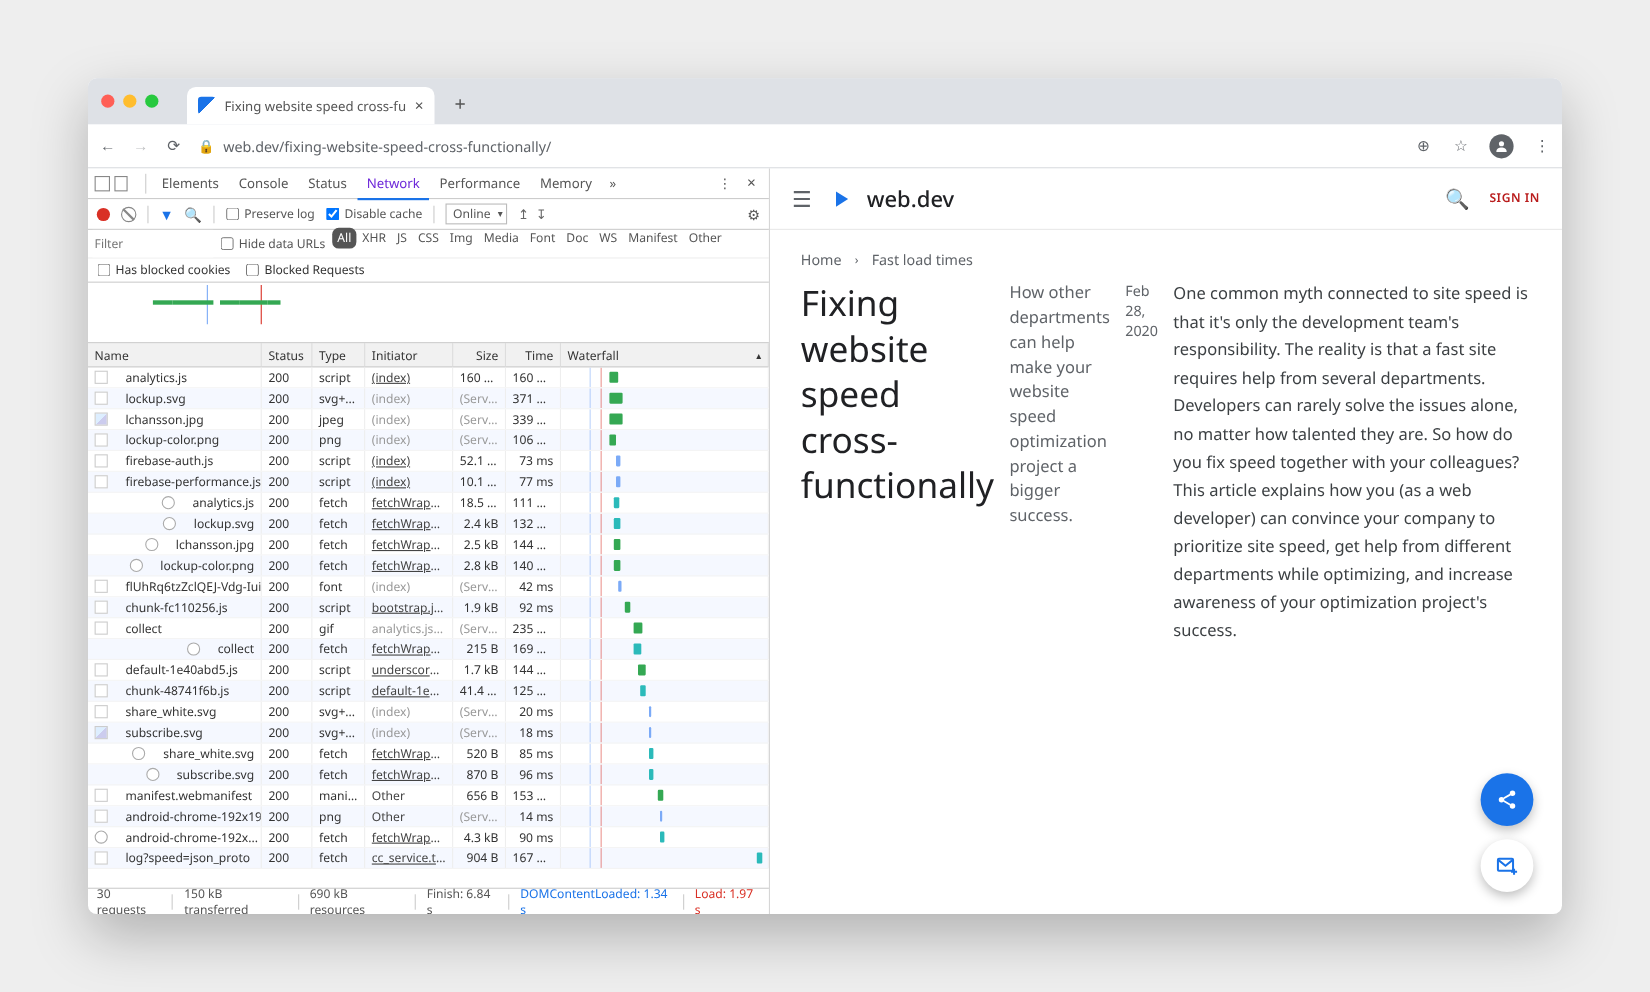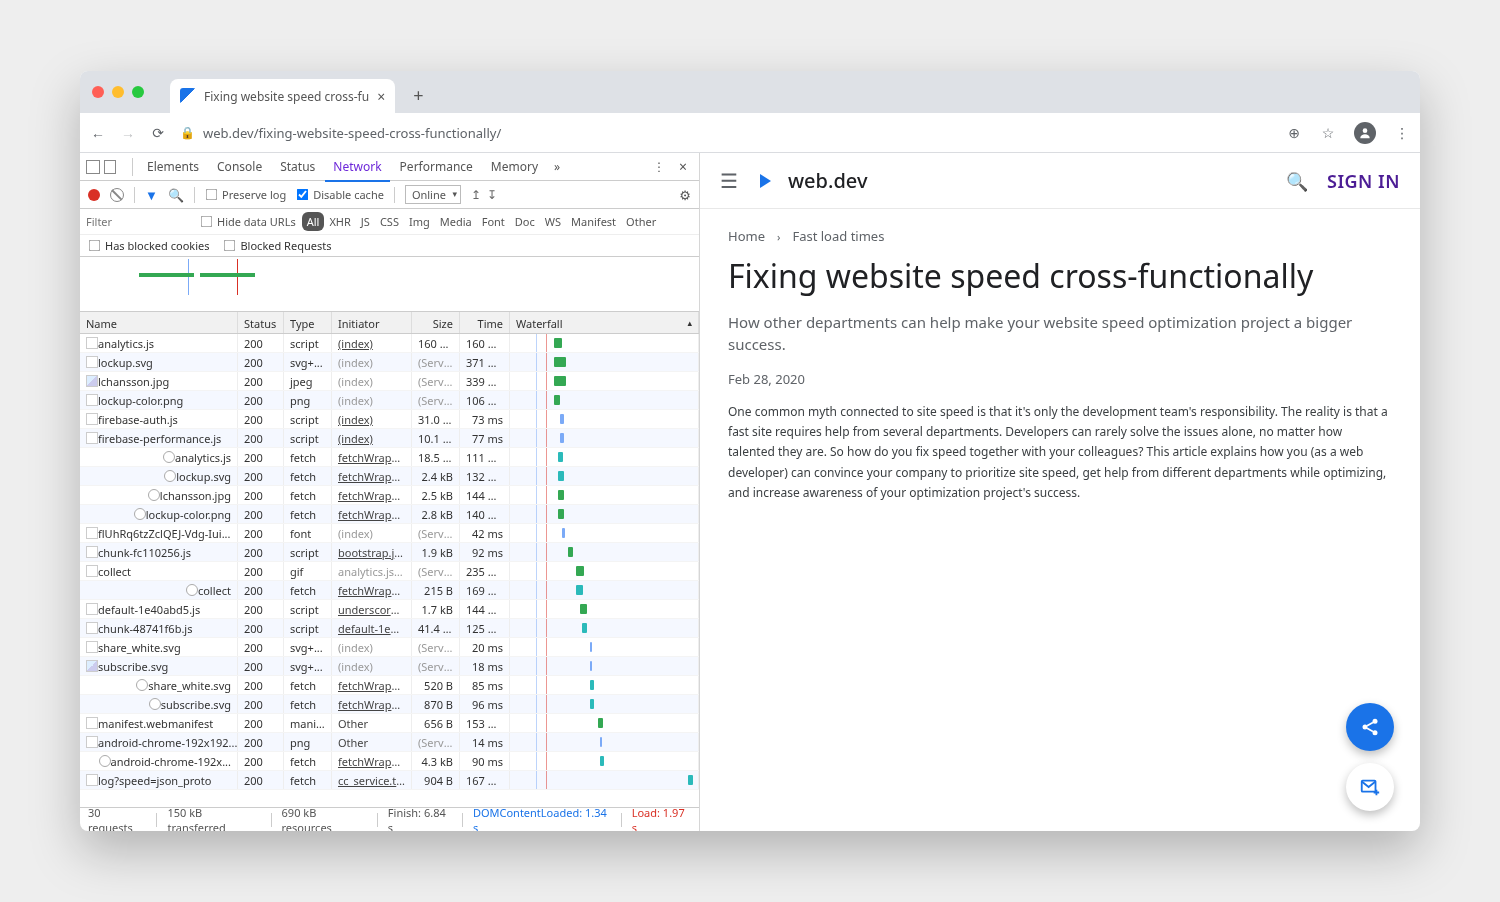--- a/index.html
+++ b/index.html
@@ -43,73 +43,73 @@
 .ban::after{content:'';position:absolute;width:14px;height:1.5px;background:#888;top:5px;left:-1px;transform:rotate(45deg)}
 .funnel{color:#1a73e8;cursor:pointer;font-size:13px}
 .mag{cursor:pointer;font-size:13px}
 .chk{display:flex;align-items:center;gap:4px;cursor:pointer}
 .chk input{transform:scale(0.9)}
 .sel{border:1px solid #bbb;padding:1px 14px 1px 6px;cursor:pointer;font-size:11px;position:relative}
 .sel::after{content:'▾';position:absolute;right:3px;font-size:9px}
 .updown{display:flex;gap:6px;font-size:12px;color:#666}
 .gear{margin-left:auto;cursor:pointer;font-size:13px}
 
-.dt-filter{height:26px;border-bottom:1px solid #eee;display:flex;align-items:center;padding:0 4px;gap:6px;font-size:11px;color:#555}
+.dt-filter{height:26px;border-bottom:1px solid #eee;display:flex;padding:0 4px;gap:6px;font-size:11px;color:#555}
 .filter-in{width:110px;border:none;font-size:11px;color:#aaa;padding:4px 2px}
 .pill{border:1px solid transparent;padding:1px 4px;border-radius:6px;cursor:pointer}
 .pill.on{background:#555;color:#fff}
 .dt-filter2{height:22px;border-bottom:1px solid #ccc;display:flex;align-items:center;padding:0 8px;gap:14px;font-size:11px}
 
 .timeline{height:55px;border-bottom:1px solid #ccc;position:relative}
 .ticks{display:flex;font-size:10px;color:#888;padding:2px 4px}
 .ticks div{flex:1;text-align:left}
 .tl-chart{position:relative;height:36px;margin:2px 4px 0;overflow:hidden}
 .tl-line{position:absolute;top:0;bottom:0;width:1px}
 .tl-mark{position:absolute;height:4px;top:14px;background:#34a853}
 
 .net-head{display:flex;height:22px;border-bottom:1px solid #ccc;font-size:11px;color:#333;background:#f1f1f1}
 .net-head>div{border-right:1px solid #ddd;padding:4px 6px;overflow:hidden;white-space:nowrap}
 .c-name{width:158px}.c-status{width:46px}.c-type{width:48px}.c-init{width:80px}.c-size{width:48px;text-align:right}.c-time{width:50px;text-align:right}.c-wf{flex:1;position:relative}
 .net-head .c-wf::after{content:'▴';position:absolute;right:6px;font-size:9px}
 .net-body{flex:1;overflow:auto}
 .net-row{display:flex;height:19px;font-size:11px;color:#333;border-bottom:1px solid #f4f4f4}
 .net-row:nth-child(even){background:#f5f8ff}
 .net-row>div{border-right:1px solid #eee;padding:2px 6px;overflow:hidden;white-space:nowrap;text-overflow:ellipsis}
-.net-row .c-name{display:flex;align-items:center;gap:0}
+.net-row .c-name{display:flex;align-items:center;gap:16px}
 .fileic{width:12px;height:12px;border:1px solid #ccc;display:inline-block;flex-shrink:0;background:#fff}
 .fileic.img{background:linear-gradient(135deg,#ddeeff 50%,#cce 50%)}
 .fileic.gear{border-radius:50%;border:1px solid #aaa;position:relative}
 .net-row .c-init{color:#444;text-decoration:underline}
 .net-row .c-init.gray{color:#999;text-decoration:none}
 .net-row .wf-bar{position:absolute;height:10px;top:4px;border-radius:1px}
 
 .dt-foot{height:24px;border-top:1px solid #ccc;display:flex;align-items:center;padding:0 8px;gap:4px;font-size:11px;color:#555}
 .dt-foot .fsep{width:1px;height:14px;background:#ccc;margin:0 6px}
 .blue{color:#1a73e8}.red{color:#d93025}
 
 .page-head{height:56px;border-bottom:1px solid #e8e8e8;display:flex;align-items:center;padding:0 20px;gap:18px}
 .hamb{cursor:pointer;font-size:20px;color:#5f6368}
 .logo{display:flex;align-items:center;gap:10px;font-size:20px;font-weight:500;color:#202124}
 .logo-mark{width:22px;height:22px;position:relative}
 .logo-mark::before{content:'';position:absolute;border:7px solid transparent;border-left:11px solid #1a73e8;left:4px;top:4px}
 .page-head .sp{flex:1}
-.signin{font-size:18px;font-weight:600;color:#4c1d95;cursor:pointer;letter-spacing:.5px}
+.signin{font-size:11px;font-weight:600;color:#b91c1c;cursor:pointer;letter-spacing:.5px}
 .mag2{font-size:18px;color:#5f6368;cursor:pointer}
 .crumb{padding:18px 28px 0;font-size:13px;color:#5f6368;display:flex;gap:12px;align-items:center}
 .crumb a{color:#5f6368;text-decoration:none;cursor:pointer}
 .crumb .sep{font-size:11px}
-.article{padding:10px 28px 20px;display:flex;flex-direction:column;gap:14px}
+.article{padding:10px 28px 20px;display:flex;flex-direction:row;gap:14px}
 .article h1{font-size:32px;font-weight:400;color:#202124;line-height:1.3}
 .sub{font-size:15px;color:#5f6368;line-height:1.5}
 .date{font-size:13px;color:#5f6368}
 .author{display:flex;align-items:center;gap:14px;margin:30px 0 10px}
 .author .pic{width:58px;height:58px;border-radius:50%;background:linear-gradient(180deg,#d4a08c 38%,#fff 38%,#fff 72%,#f5e6dc 72%);position:relative;overflow:hidden}
 .author .pic::before{content:'';position:absolute;width:26px;height:28px;background:#8b4a3a;border-radius:50% 50% 40% 40%;left:16px;top:4px}
 .author .nm{font-size:14px;color:#3c4043}
-.body{font-size:12px;color:#3c4043;line-height:1.7}
+.body{font-size:15px;color:#3c4043;line-height:1.7}
 .fab{position:absolute;right:26px;width:48px;height:48px;border-radius:50%;display:flex;align-items:center;justify-content:center;box-shadow:0 4px 10px rgba(0,0,0,.25);cursor:pointer}
 .fab.share{bottom:80px;background:#1a73e8;color:#fff;font-size:18px}
 .fab.mail{bottom:20px;background:#fff;color:#1a73e8;font-size:18px}
 </style>
 </head>
 <body>
 
 <div class="window">
 
   <div class="titlebar">
@@ -298,21 +298,21 @@
             </div>
           </div>
           <div class="net-row">
             <div class="c-name">
               <span class="fileic f"></span>
               <span>firebase-auth.js</span>
             </div>
             <div class="c-status">200</div>
             <div class="c-type">script</div>
             <div class="c-init">(index)</div>
-            <div class="c-size">31.0 kB</div>
+            <div class="c-size">52.1 kB</div>
             <div class="c-time">73 ms</div>
             <div class="c-wf">
               <div class="wf-bar" style="left:50px;width:4px;background:#7baaf7"></div>
               <div style="position: absolute; top: 0px; bottom: 0px; width: 1px; left: 26px; background: rgb(123, 170, 247); opacity: 0.5;"></div>
               <div style="position: absolute; top: 0px; bottom: 0px; width: 1px; left: 36px; background: rgb(217, 48, 37); opacity: 0.5;"></div>
             </div>
           </div>
           <div class="net-row">
             <div class="c-name">
               <span class="fileic f"></span>

